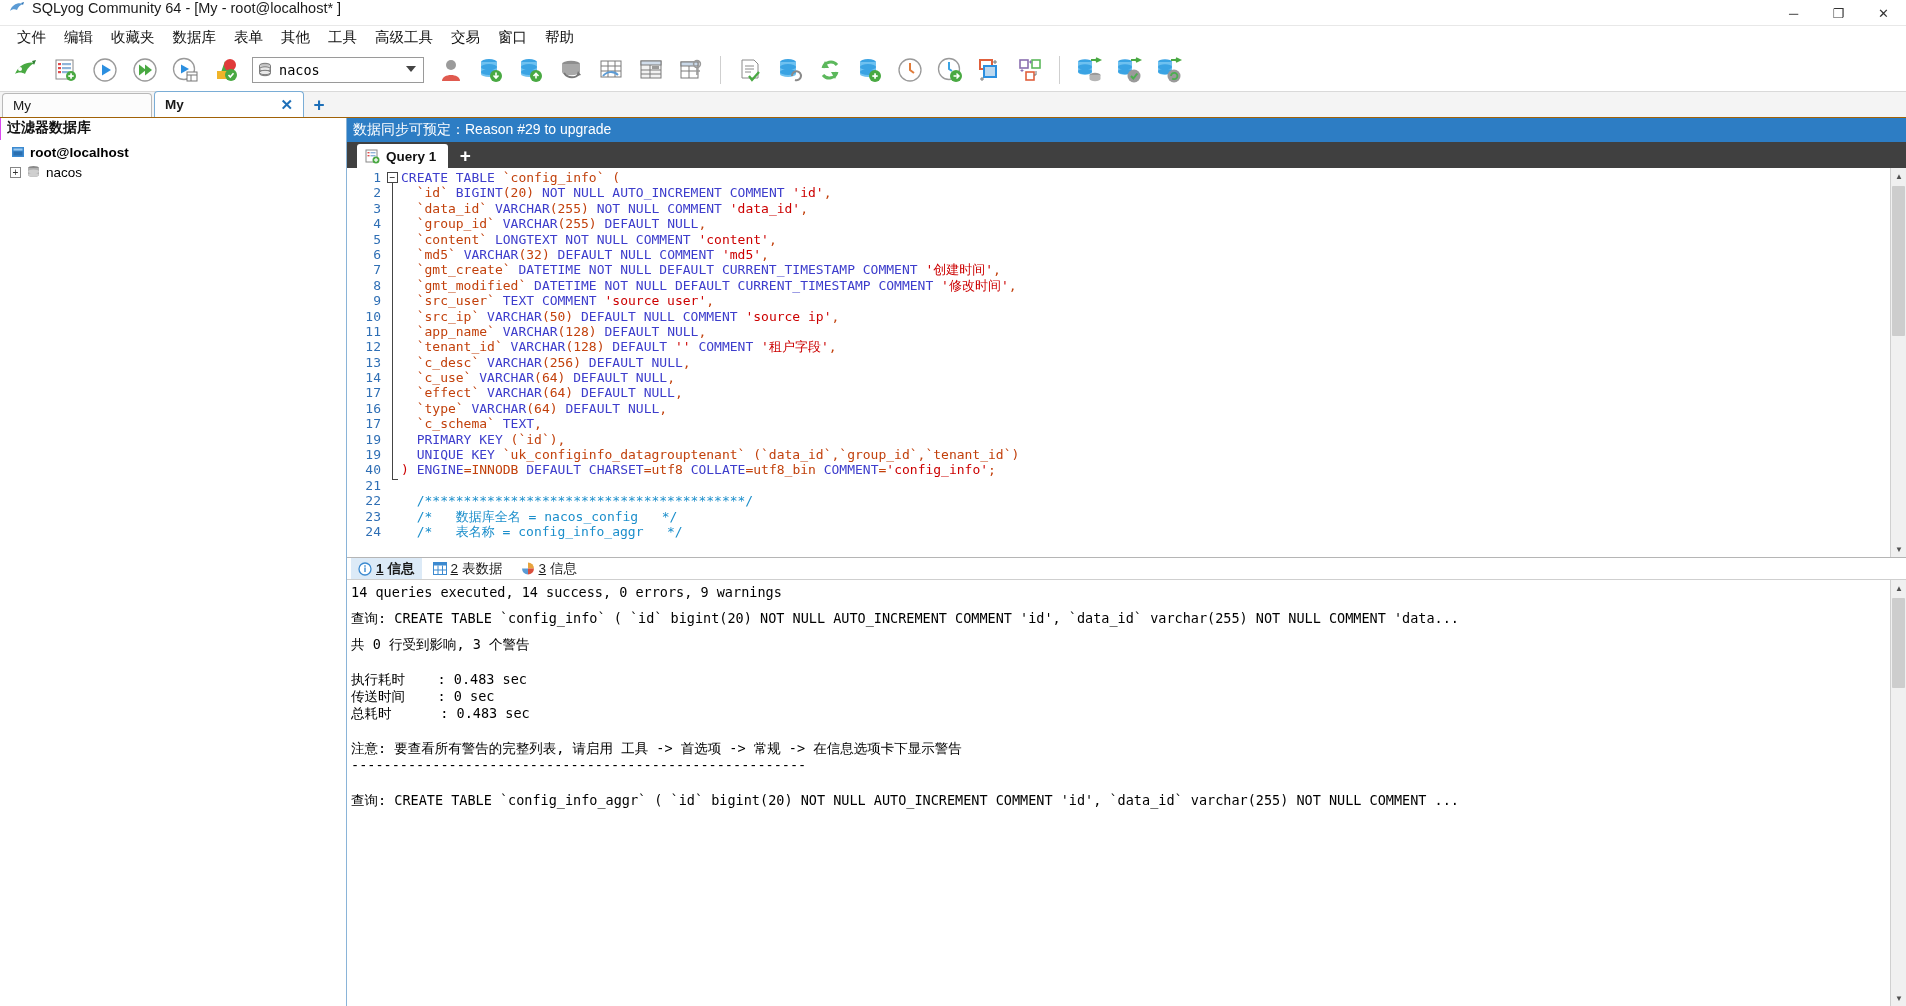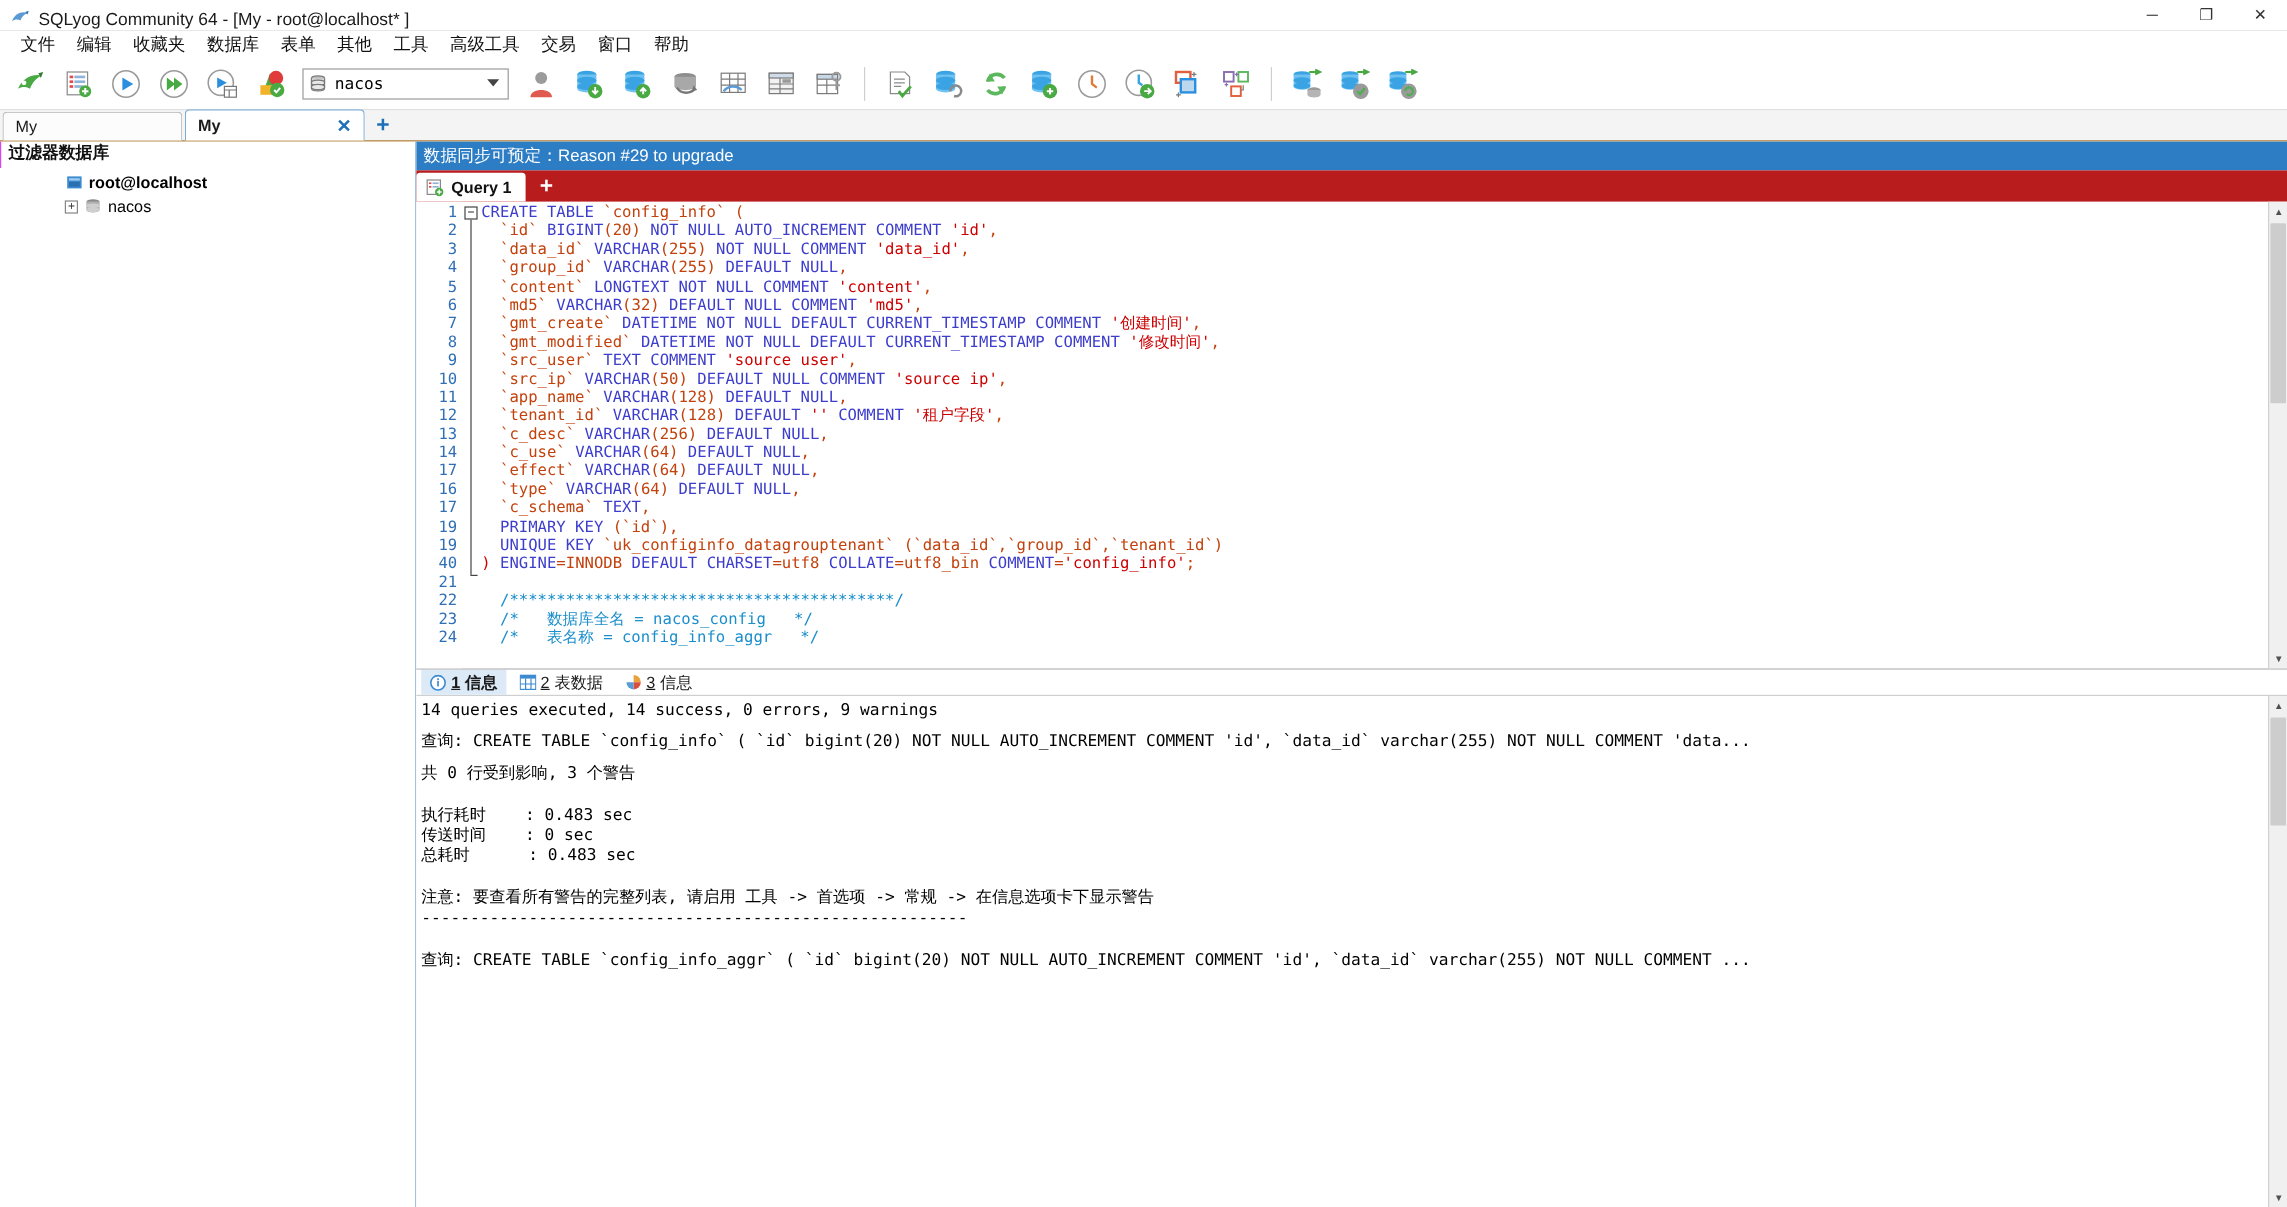--- a/index.html
+++ b/index.html
@@ -1,20 +1,20 @@
 <!DOCTYPE html>
 <html><head>
 <meta charset="utf-8">
 <style>
   * { box-sizing: border-box; margin:0; padding:0; }
   html,body { width:1906px; height:1006px; overflow:hidden;
     font-family:"Liberation Sans", sans-serif; background:#fff; }
 
   
-  .titlebar { height:26px; display:flex; align-items:flex-end;
+  .titlebar { height:26px; display:flex; align-items:flex-start;
     background:#ffffff; border-bottom:1px solid #e8e8e8; padding-left:8px; }
   .tb-icon { width:18px; height:18px; position:relative; flex:none; margin-right:6px;}
   .tb-title { font-size:14.5px; color:#1a1a1a; }
   .tb-btns { margin-left:auto; display:flex; height:26px; }
   .tb-btn { width:45px; height:26px; display:flex; align-items:center; justify-content:center;
     font-size:13px; color:#333; }
 
   
   .menubar { height:22px; display:flex; align-items:center; padding-left:8px;
     background:#fff; }
@@ -50,32 +50,32 @@
   
   .left { width:347px; flex:none; border-right:1px solid #8ab4d8; display:flex; flex-direction:column;
     background:#fff; }
   .left-title { height:22px; font-size:14px; font-weight:bold; color:#111;
     padding:1px 6px; border-left:1px solid #d946ef; }
   .filter-wrap { padding:1px 4px 3px 4px; }
   .filter-input { width:100%; height:22px; border:1px solid #a8a8a8; background:#fff;
     font-size:13px; font-family:"DejaVu Sans Mono", monospace; color:#8c8c8c; padding:0 4px;
     display:flex; align-items:center;}
   .tree { flex:1; padding-top:2px; font-size:13.5px; }
-  .tnode { display:flex; align-items:center; height:20px; padding-left:6px; gap:5px;margin-left:44px;}
+  .tnode { display:flex; align-items:center; height:20px; padding-left:6px; gap:5px;}
   .tnode.child { padding-left:10px; }
   .texp { width:11px; height:11px; border:1px solid #868686; background:#fff;
     font-size:10px; line-height:9px; text-align:center; color:#333; flex:none;}
   .tlabel { color:#000; }
   .tlabel.bold { font-weight:bold; }
 
   
   .right { flex:1; display:flex; flex-direction:column; background:#fff; min-width:0;}
   .promo { height:24px; background:#2d7dc4; color:#fff; font-size:14px;
     display:flex; align-items:center; padding-left:6px; }
-  .qtabs { height:26px; background:#b91c1c; display:flex; align-items:flex-end; padding-left:0;}
+  .qtabs { height:26px; background:#404040; display:flex; align-items:flex-end; padding-left:10px;}
   .qtab { height:24px; background:#fff; display:flex; align-items:center; gap:6px;
     padding:0 12px 0 8px; font-size:13.5px; font-weight:bold; color:#111;
     border-radius:3px 3px 0 0;}
   .qtab-plus { width:34px; height:24px; display:flex; align-items:center; justify-content:center;
     color:#fff; font-size:19px; font-weight:bold;}
 
   
   .editor-wrap { flex:none; height:390px; display:flex; position:relative; overflow:hidden;
     border-bottom:1px solid #b5b5b5;}
   .gutter { width:38px; flex:none; background:#fff; text-align:right;

